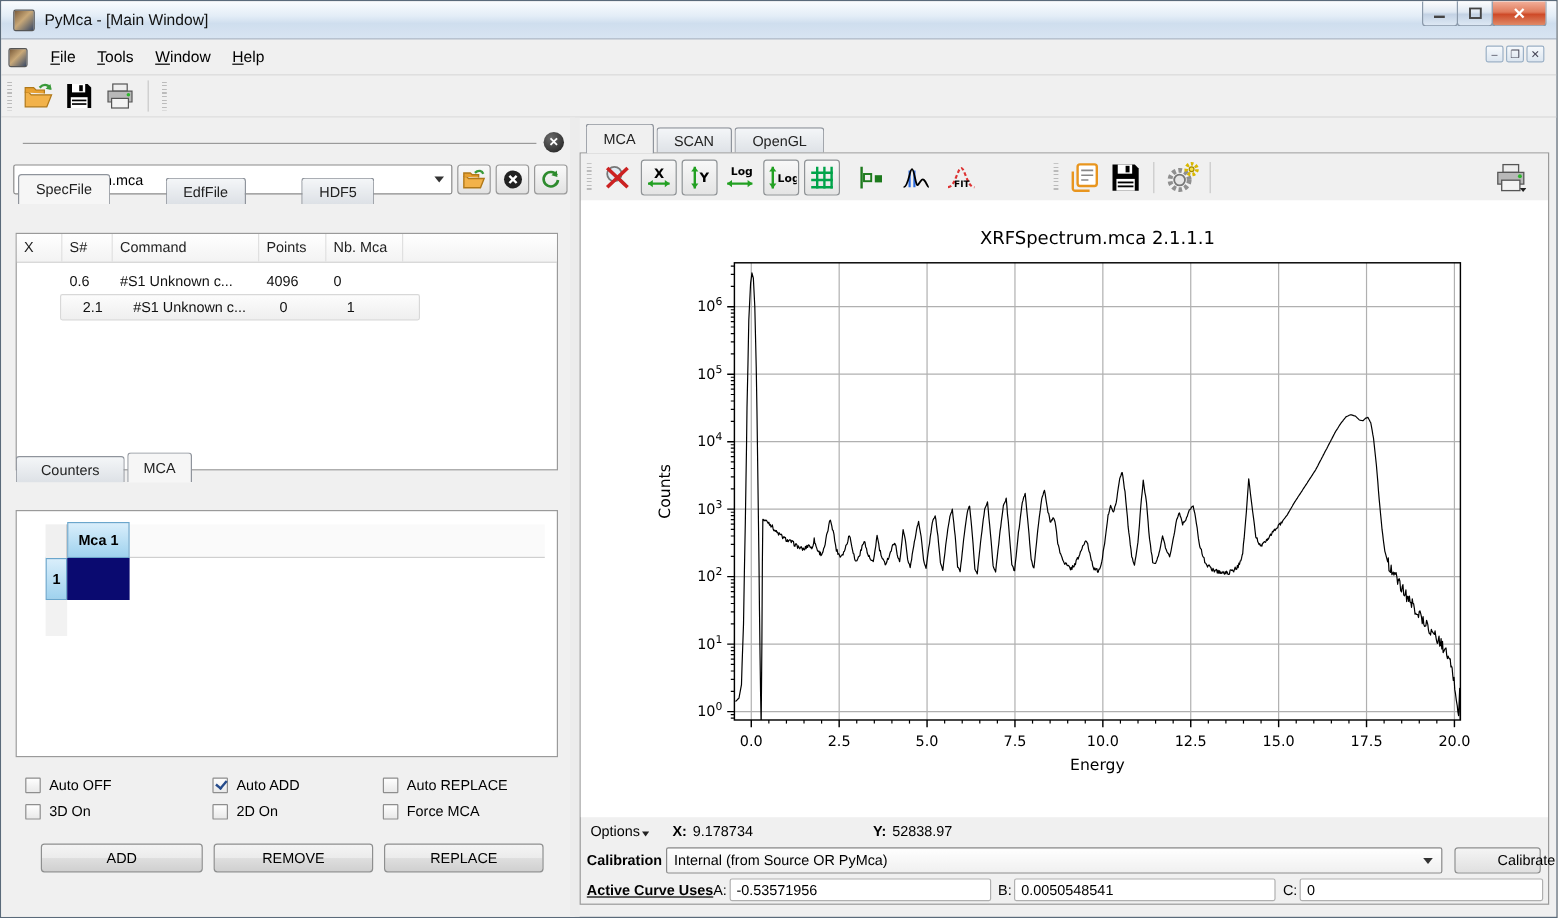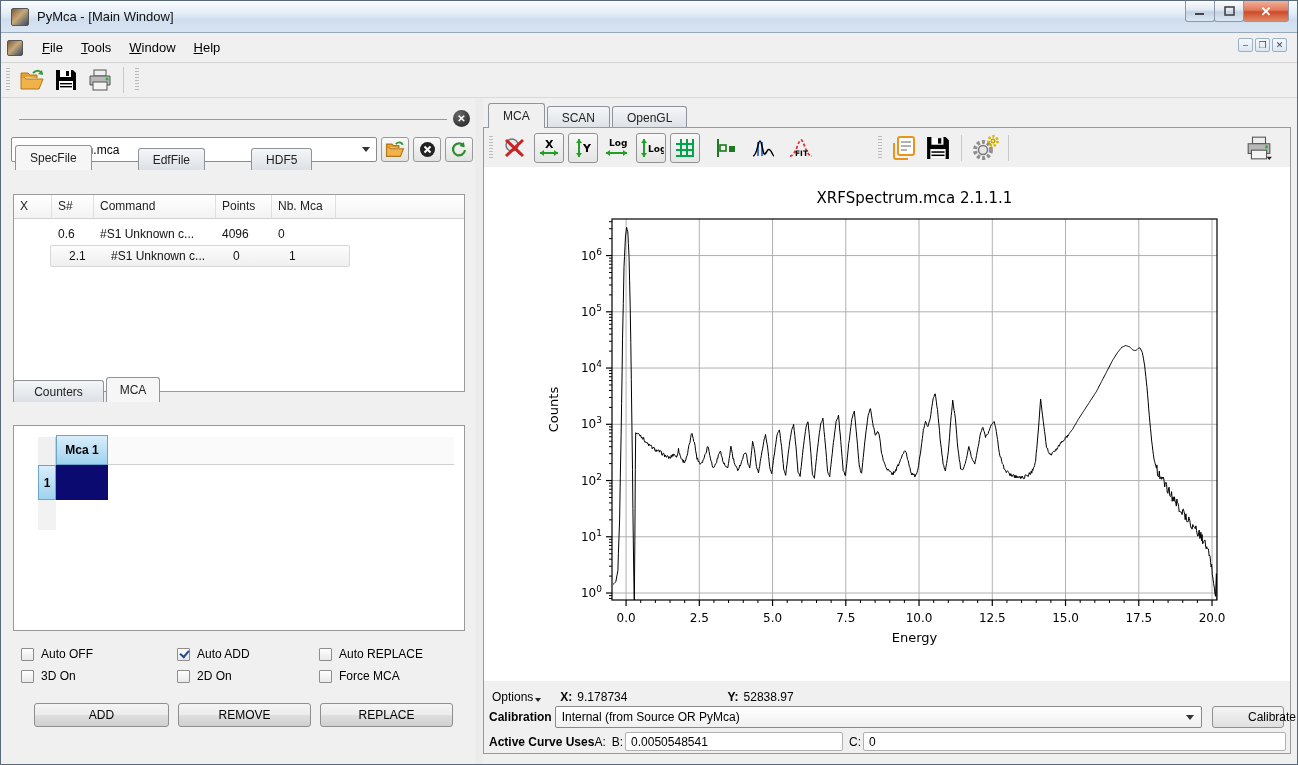--- a/index.html
+++ b/index.html
@@ -78,21 +78,21 @@
     background:linear-gradient(#f4f4f4,#ececec 48%,#dedede 52%,#d0d0d0); font-size:12px; color:#000;
     display:flex; align-items:center; justify-content:center; }
   
   .right { position:absolute; left:482px; top:97px; width:808px; height:660px; }
   .rpane { position:absolute; left:0; top:29px; width:808px; height:627px; border:1px solid #9a9a9a; background:#f0f0f0; }
   .ptoolbar { position:absolute; left:1px; top:30px; width:806px; height:39px; background:#f0f0f0;
     display:flex; align-items:center; }
   .pico { width:30px; height:30px; display:flex; align-items:center; justify-content:center; margin:0 2px; }
   .pico.btn { border:1px solid #8f9396; border-radius:3px; background:linear-gradient(#f8f8f8,#e4e4e4); }
   .plotarea { position:absolute; left:1px; top:69px; width:806px; height:514px; background:#fff; }
-  .statusrow { position:absolute; left:1px; top:583px; width:806px; height:23px; display:flex; align-items:flex-end; font-size:12px; }
+  .statusrow { position:absolute; left:1px; top:583px; width:806px; height:23px; display:flex; align-items:center; font-size:12px; }
   .calrow { position:absolute; left:1px; top:606px; width:806px; height:26px; display:flex; align-items:center; }
   .acrow { position:absolute; left:1px; top:632px; width:806px; height:23px; display:flex; align-items:center; }
   .blabel { font-weight:bold; font-size:12px; color:#000; }
   .field { height:19px; border:1px solid #b0b0b0; border-radius:2px; background:#fff; font-size:12px;
     display:flex; align-items:center; padding-left:5px; color:#000; }
   .calcombo { height:22px; border:1px solid #8a8a8a; border-radius:2px;
     background:linear-gradient(#ffffff,#f0f0f0); font-size:12px; display:flex; align-items:center;
     padding-left:6px; position:relative; color:#000; }
   .calbtn { height:22px; border:1px solid #8e8f8f; border-radius:3px;
     background:linear-gradient(#f4f4f4,#e0e0e0); font-size:12px; display:flex; align-items:center; justify-content:center; }
@@ -560,22 +560,23 @@
     <div class="calrow">
       <span class="blabel" style="margin-left:5px;">Calibration</span>
       <div class="calcombo" style="flex:1; margin-left:3px;">
         <span>Internal (from Source OR PyMca)</span>
         <span class="arr" style="position:absolute; right:7px; top:8px; width:0; height:0; border-left:4px solid transparent; border-right:4px solid transparent; border-top:5px solid #333;"></span>
       </div>
       <div class="calbtn" style="width:72px; margin:0 6px 0 10px;padding-left:48px;">Calibrate</div>
     </div>
 
     <div class="acrow">
-      <span class="blabel" style="margin-left:5px;">Active Curve Uses</span>
+      <span class="blabel" style="margin-left:5px;text-decoration:underline;">Active Curve Uses</span>
       <span style="font-size:12px;">A:</span>
+      <div class="field" style="width:218px; margin-left:2px;">-0.53571956</div>
       <span style="font-size:12px; margin-left:6px;">B:</span>
       <div class="field" style="width:218px; margin-left:2px;">0.0050548541</div>
       <span style="font-size:12px; margin-left:6px;">C:</span>
       <div class="field" style="flex:1; margin:0 4px 0 2px;">0</div>
     </div>
   </div>
 
 </div>
 
 </body></html>

